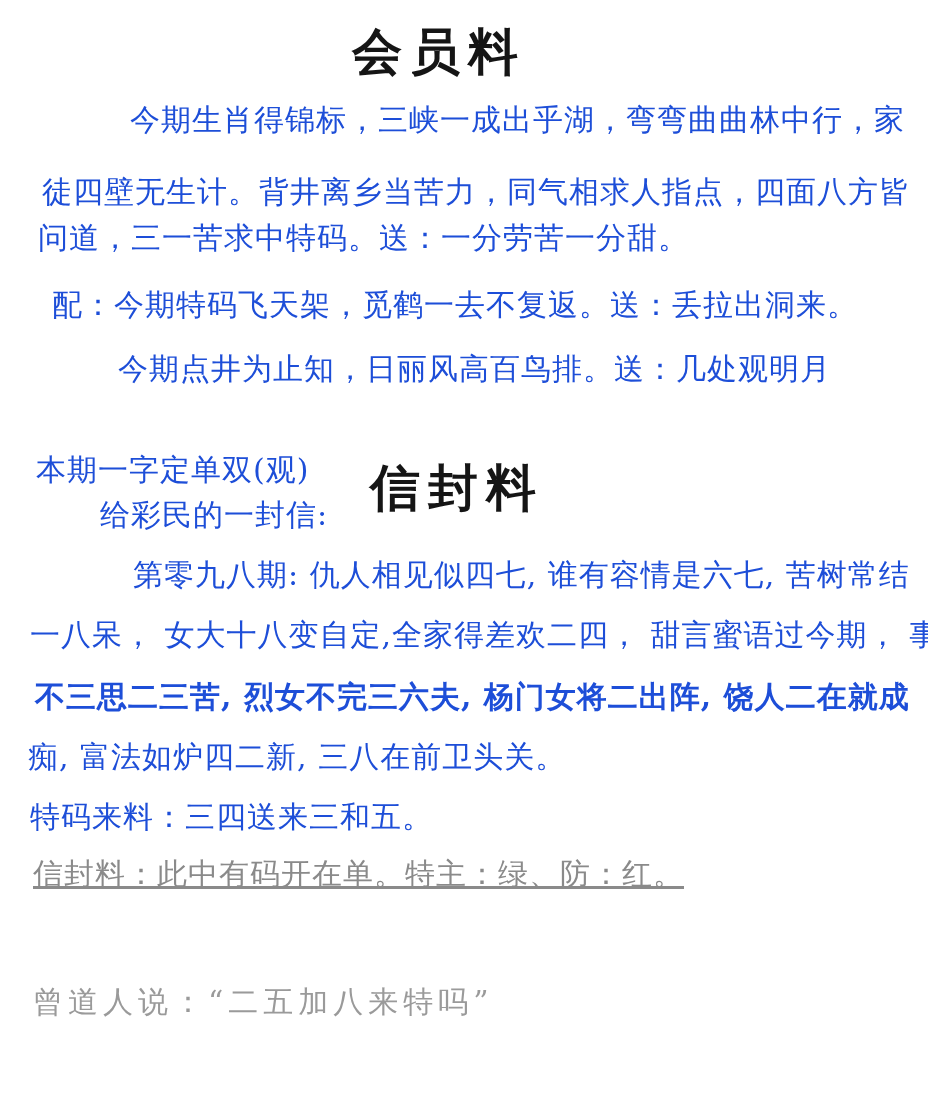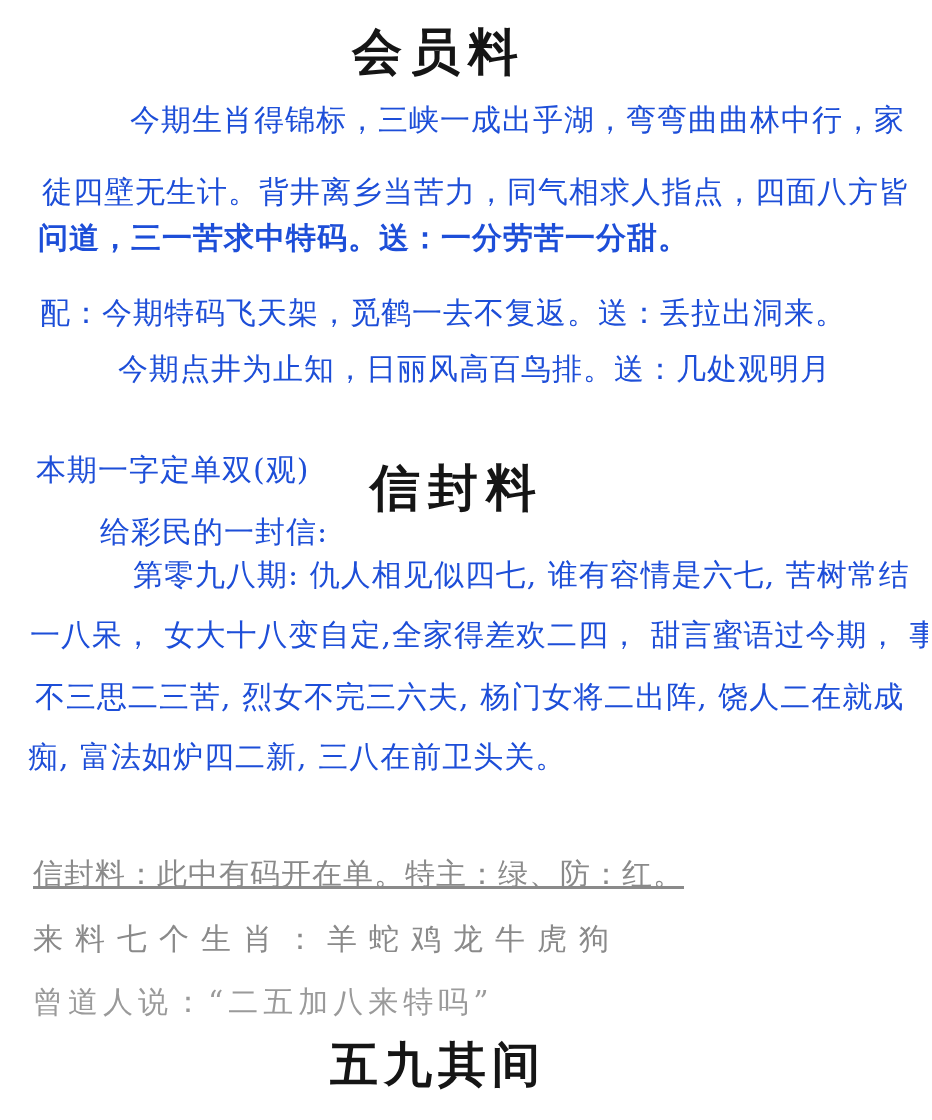--- a/index.html
+++ b/index.html
@@ -43,42 +43,41 @@
 <body>
 
 <div class="page">
 
   <div class="ln title" style="top:22px; left:352px;">会员料</div>
 
   <div class="ln" style="top:102px; left:130px;">今期生肖得锦标，三峡一成出乎湖，弯弯曲曲林中行，家</div>
 
   <div class="ln" style="top:174px; left:42px;">徒四壁无生计。背井离乡当苦力，同气相求人指点，四面八方皆</div>
 
-  <div class="ln" style="top:220px; left:38px;font-weight:bold;">问道，三一苦求中特码。送：一分劳苦一分甜。</div>
+  <div class="ln" style="top:220px; left:38px;">问道，三一苦求中特码。送：一分劳苦一分甜。</div>
 
-  <div class="ln" style="top:287px; left:40px;margin-top:8px;">配：今期特码飞天架，觅鹤一去不复返。送：丢拉出洞来。</div>
+  <div class="ln" style="top:287px; left:52px;">配：今期特码飞天架，觅鹤一去不复返。送：丢拉出洞来。</div>
 
   <div class="ln" style="top:351px; left:118px;">今期点井为止知，日丽风高百鸟排。送：几处观明月</div>
 
   <div class="ln" style="top:412px; left:36px;margin-top:40px;">本期一字定单双(观)</div>
 
   <div class="ln title" style="top:458px; left:342px;margin-left:28px;">信封料</div>
 
-  <div class="ln" style="top:497px; left:100px;margin-top:17px;">给彩民的一封信:</div>
+  <div class="ln" style="top:497px; left:100px;">给彩民的一封信:</div>
 
   <div class="ln" style="top:557px; left:133px;">第零九八期: 仇人相见似四七, 谁有容情是六七, 苦树常结</div>
 
   <div class="ln" style="top:617px; left:30px;">一八呆， 女大十八变自定,全家得差欢二四， 甜言蜜语过今期， 事</div>
 
-  <div class="ln" style="top:679px; left:35px;">不三思二三苦, 烈女不完三六夫, 杨门女将二出阵, 饶人二在就成</div>
+  <div class="ln" style="top:679px; left:35px;font-weight:bold;">不三思二三苦, 烈女不完三六夫, 杨门女将二出阵, 饶人二在就成</div>
 
   <div class="ln" style="top:739px; left:28px;">痴, 富法如炉四二新, 三八在前卫头关。</div>
 
+  <div class="ln" style="top:799px; left:30px;">特码来料：三四送来三和五。</div>
 
   <div class="ln faded" style="top:856px; left:33px;text-decoration:underline;">信封料：此中有码开在单。特主：绿、防：红。</div>
 
-  <div class="ln faded wide" style="top:921px; left:33px;">来料七个生肖：羊蛇鸡龙牛虎狗</div>
 
   <div class="ln faded2 semiwide" style="top:984px; left:33px;">曾道人说：“二五加八来特吗”</div>
 
-  <div class="ln footer-title" style="top:1036px; left:330px;">五九其间</div>
 
 </div>
 
 </body></html>

